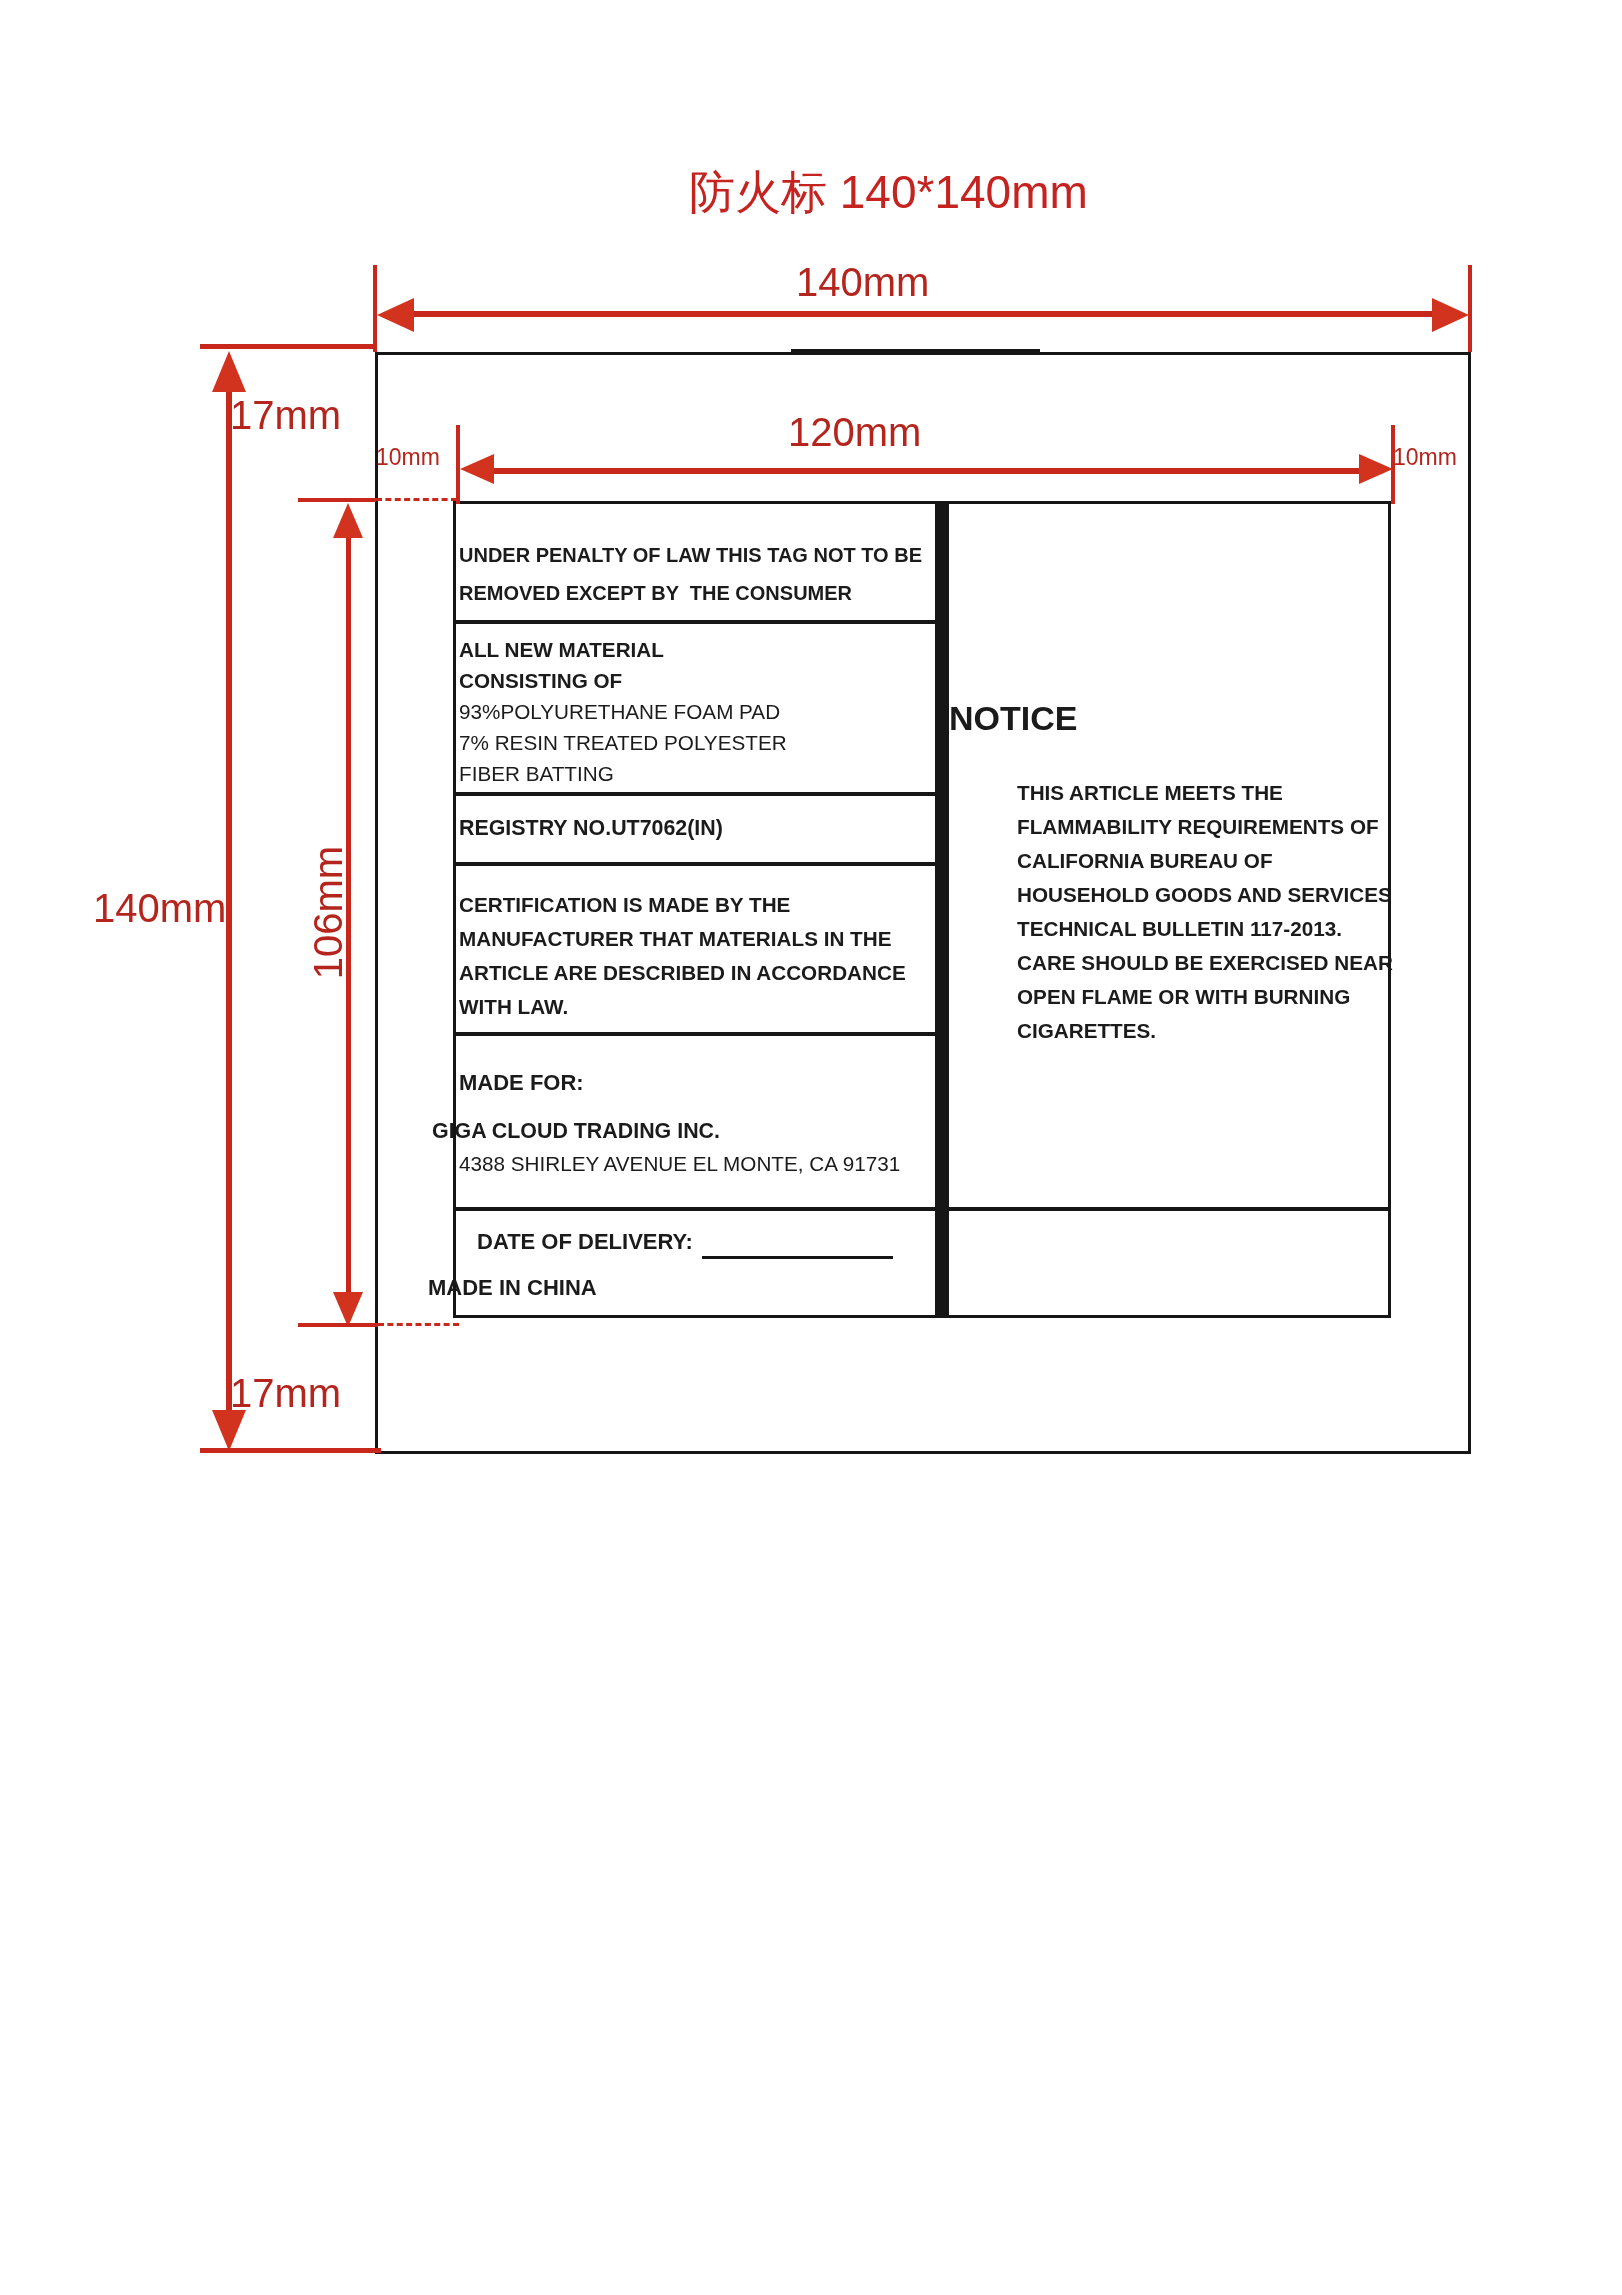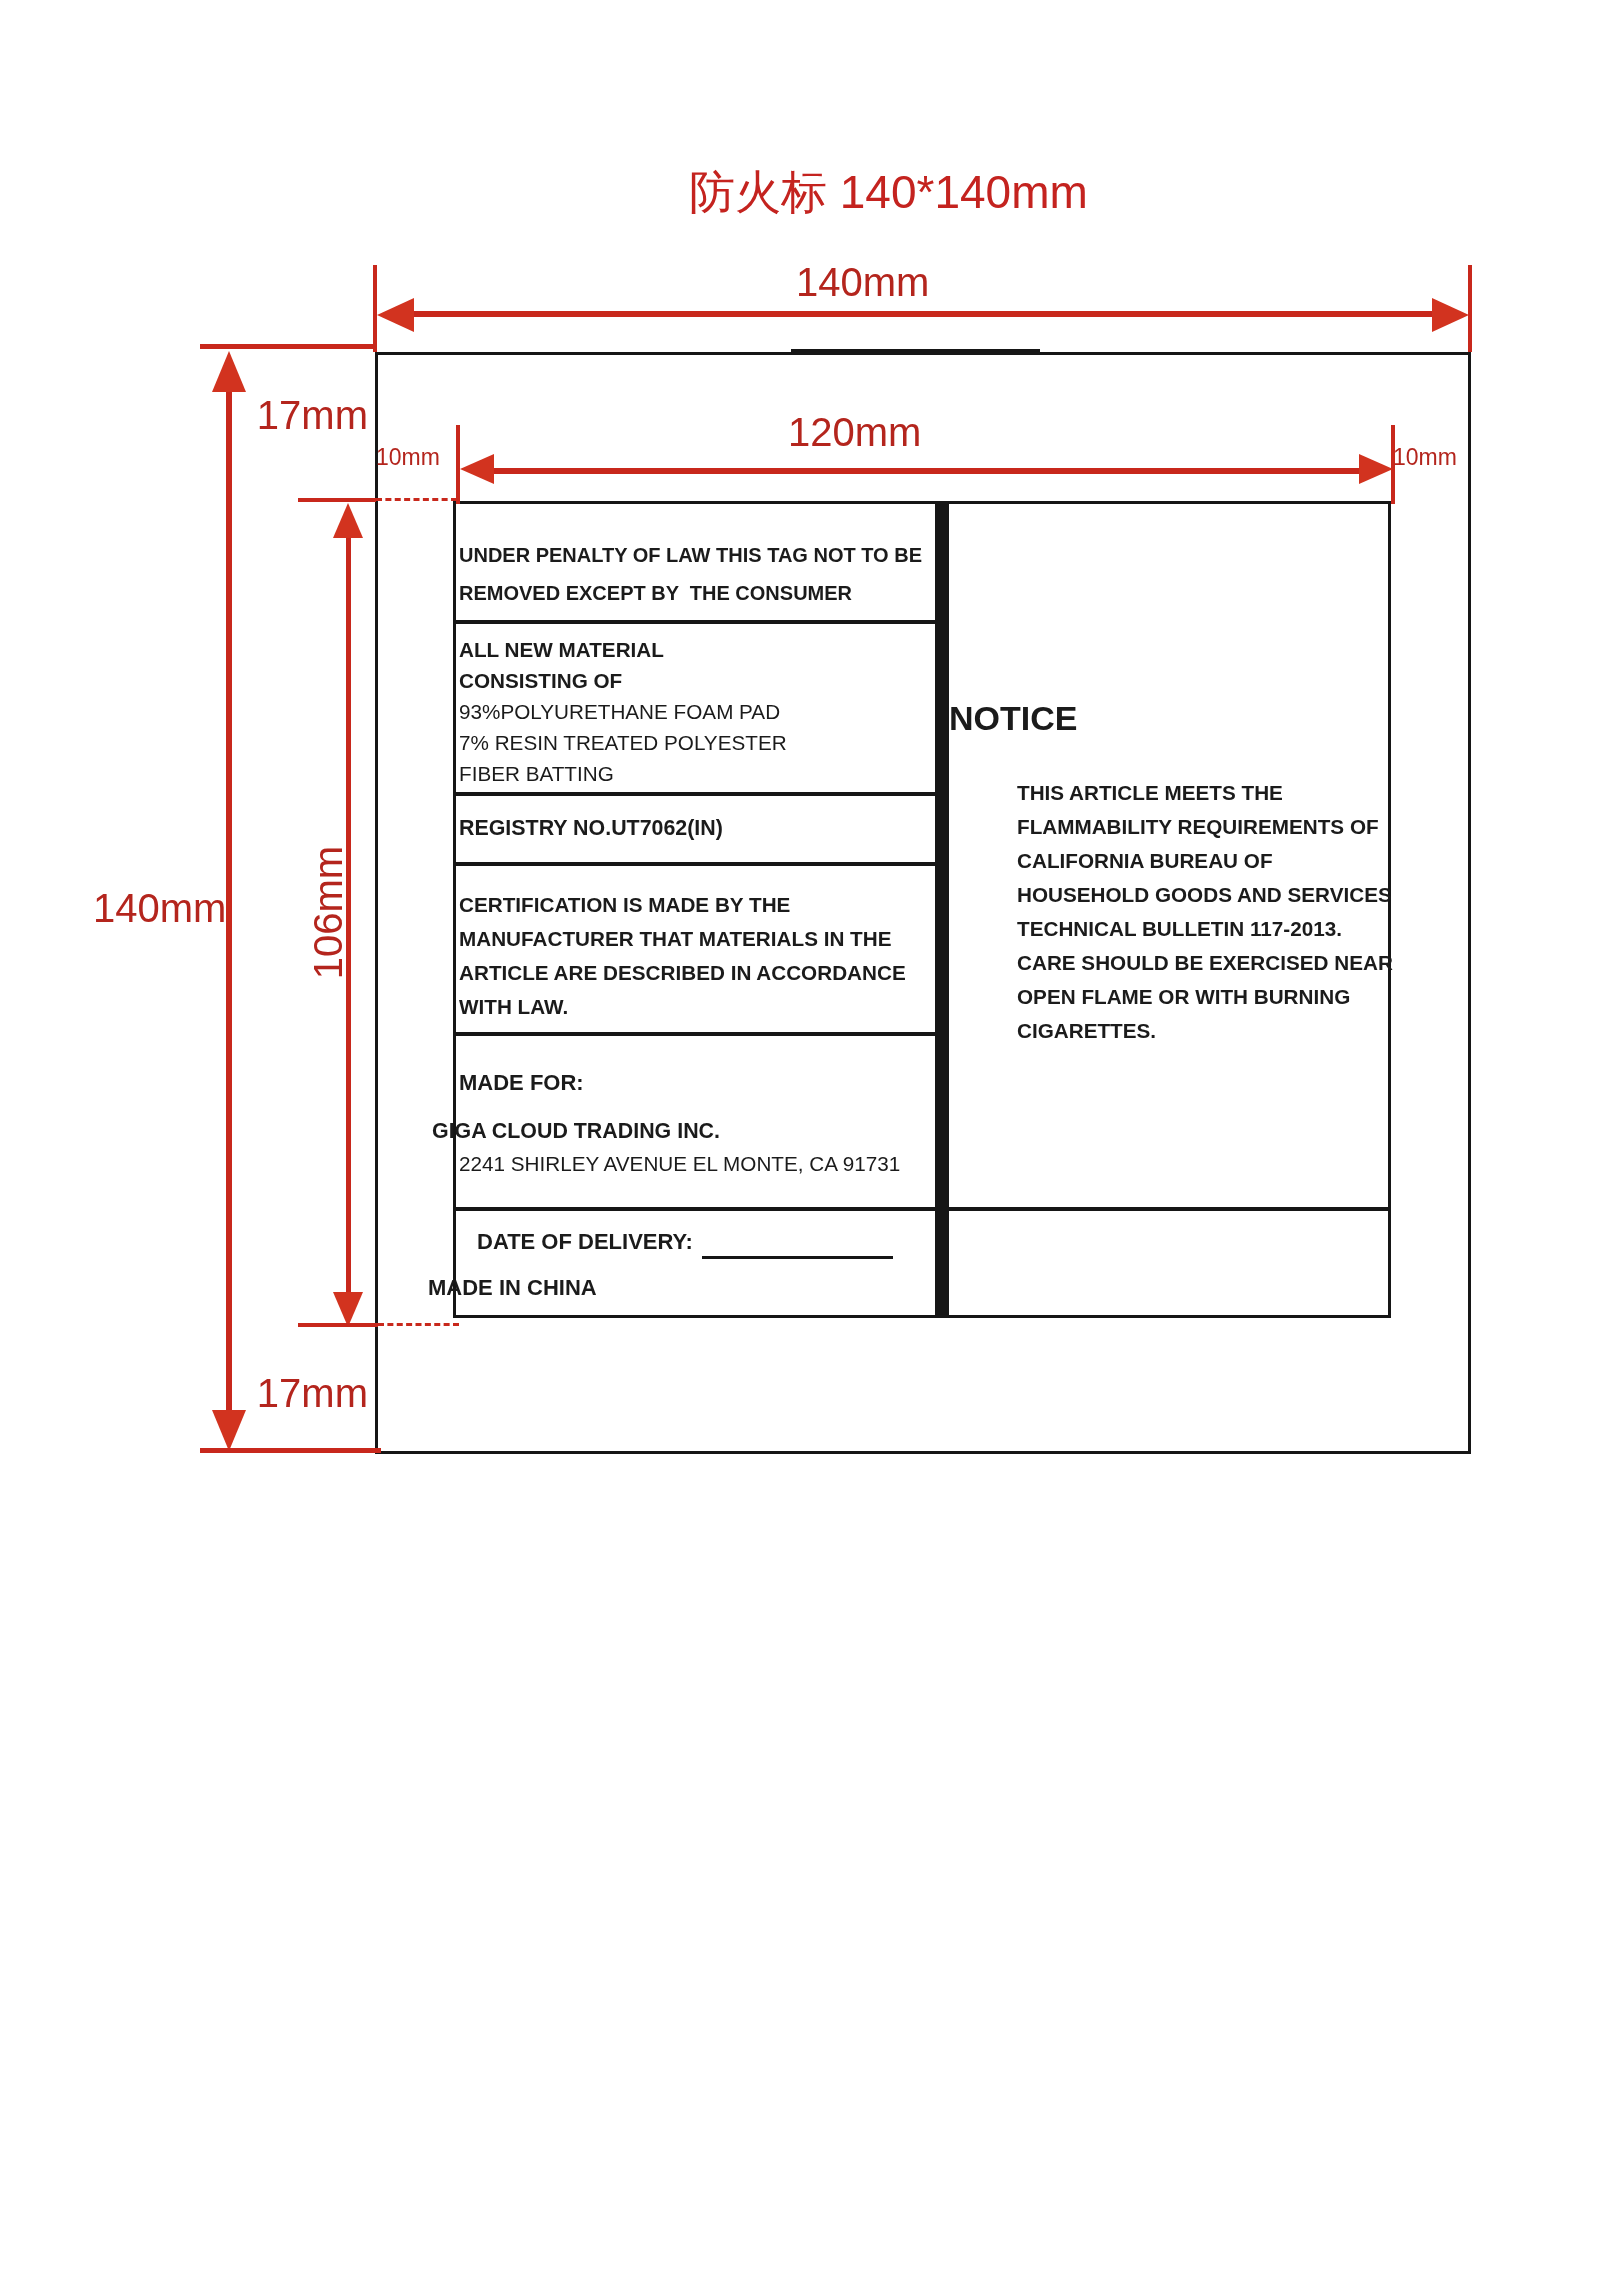--- a/index.html
+++ b/index.html
@@ -6,21 +6,21 @@
   body{
     width:1623px;height:2295px;position:relative;background:#ffffff;
     font-family:"Liberation Sans", sans-serif;color:#1b1b1b;overflow:hidden;
   }
   .abs{position:absolute;}
   .red{background:#c8281c;}
   .blk{background:#161616;}
   .dimtext{color:#b4251d;font-size:40px;font-weight:400;line-height:1.1;}
   .dimtext-sm{color:#b4251d;font-size:23px;font-weight:400;line-height:1.1;}
   .center{text-align:left;}
-  .right{text-align:right;}
+  .right{text-align:left;}
   .ml{white-space:pre-wrap;}
   .bold{font-weight:bold;}
   
   .ah{width:0;height:0;position:absolute;}
   .ah-left{border-top:17px solid transparent;border-bottom:17px solid transparent;border-right:37px solid #d2331f;}
   .ah-right{border-top:17px solid transparent;border-bottom:17px solid transparent;border-left:37px solid #d2331f;}
   .ah-up{border-left:17.6px solid transparent;border-right:17.6px solid transparent;border-bottom:41px solid #d2331f;}
   .ah-down{border-left:17.6px solid transparent;border-right:17.6px solid transparent;border-top:41px solid #d2331f;}
   .ah-up-sm{border-left:15.3px solid transparent;border-right:15.3px solid transparent;border-bottom:35px solid #d2331f;}
   .ah-down-sm{border-left:15.3px solid transparent;border-right:15.3px solid transparent;border-top:35px solid #d2331f;}
@@ -60,21 +60,21 @@
 
 <div class="abs center ml bold" style="left:459px;top:888px;width:473px;font-size:20.7px;line-height:34px;">CERTIFICATION IS MADE BY THE
 MANUFACTURER THAT MATERIALS IN THE
 ARTICLE ARE DESCRIBED IN ACCORDANCE
 WITH LAW.</div>
 
 <div class="abs center bold" style="left:459px;top:1070px;width:473px;font-size:22px;">MADE FOR:</div>
 
 <div class="abs center bold" style="left:432px;top:1119px;width:473px;font-size:21.4px;">GIGA CLOUD TRADING INC.</div>
 
-<div class="abs center" style="left:459px;top:1152px;width:473px;font-size:20.7px;">2241 SHIRLEY AVENUE EL MONTE, CA 91731</div>
+<div class="abs center" style="left:459px;top:1152px;width:473px;font-size:20.7px;">4388 SHIRLEY AVENUE EL MONTE, CA 91731</div>
 
 <div class="abs bold" style="left:477px;top:1229px;font-size:22px;">DATE OF DELIVERY:</div>
 <div class="abs blk" style="left:702px;top:1256px;width:191px;height:3.1px;"></div>
 
 <div class="abs center bold" style="left:428px;top:1275px;width:473px;font-size:22px;">MADE IN CHINA</div>
 
 <div class="abs center bold" style="left:949px;top:699px;width:340px;font-size:34px;">NOTICE</div>
 
 <div class="abs ml bold" style="left:986px;top:776px;width:398px;font-size:20.7px;line-height:34px;margin-left:31px;">THIS ARTICLE MEETS THE
 FLAMMABILITY REQUIREMENTS OF

